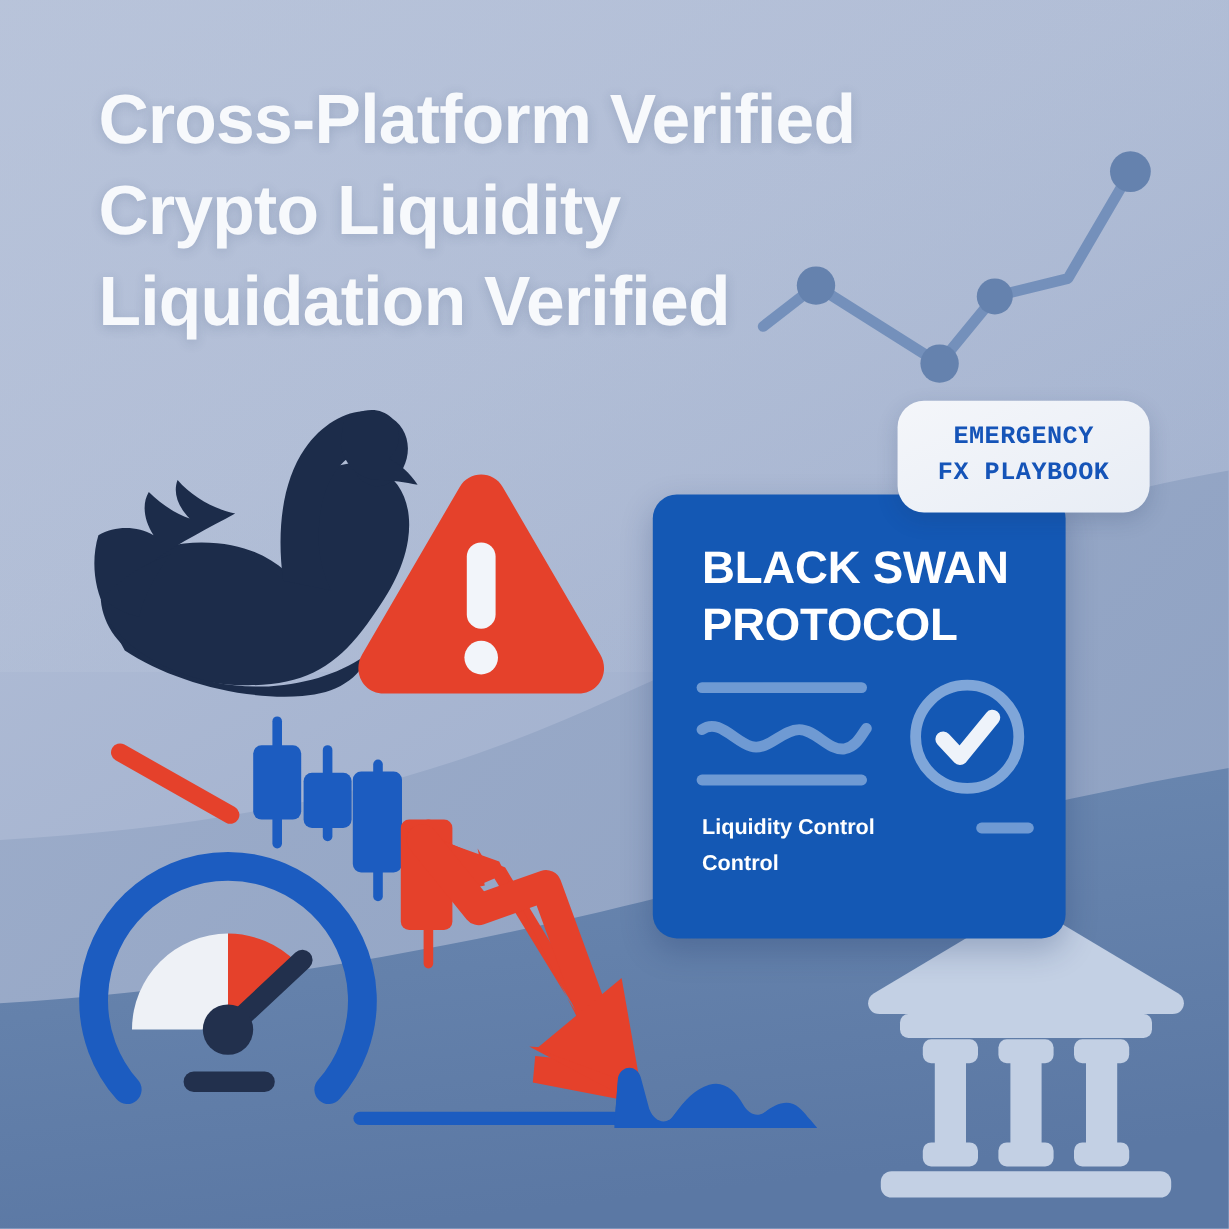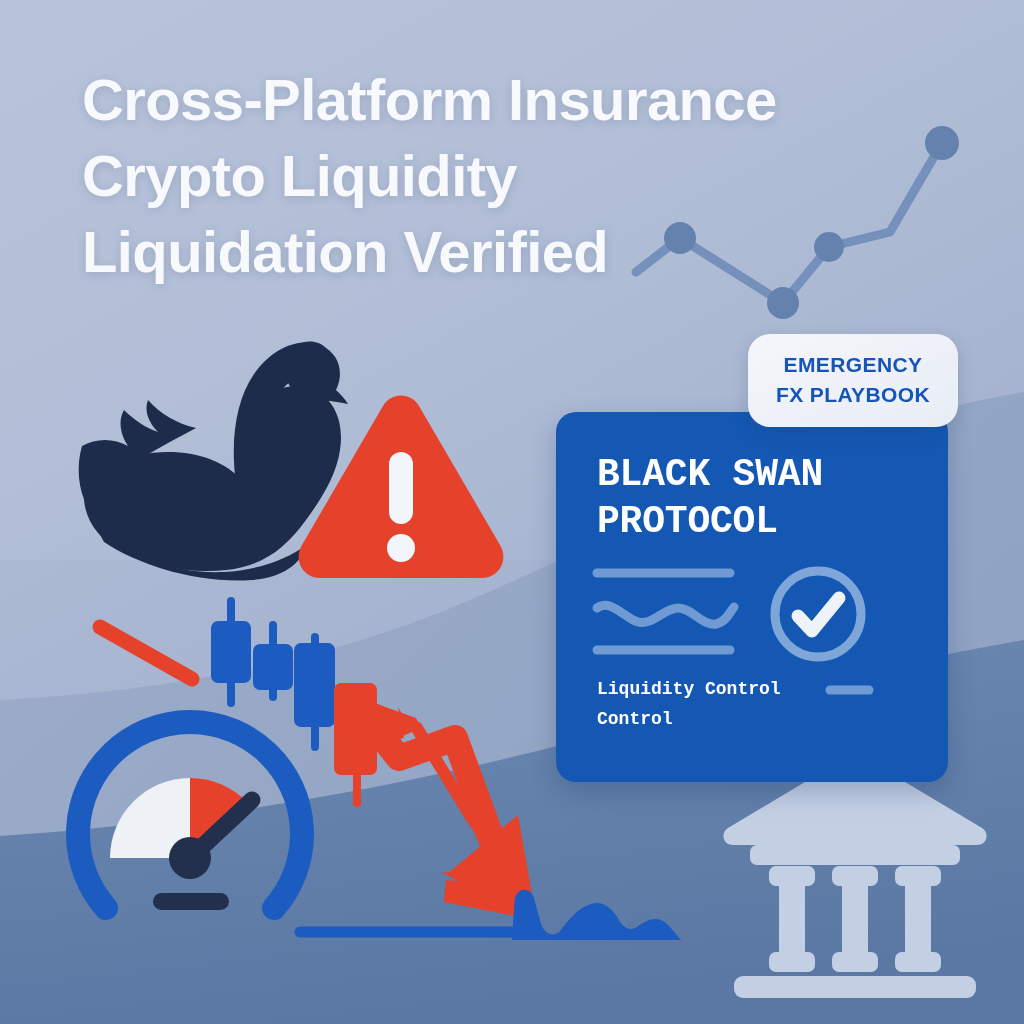--- a/index.html
+++ b/index.html
@@ -41,41 +41,41 @@
   #badge {
     position:absolute;
     left:748px; top:334px;
     width:210px;
     padding:16px 14px 17px 14px;
     background:linear-gradient(155deg,#f4f6fa 0%,#e8edf5 100%);
     border-radius:22px;
     box-shadow:0 6px 18px rgba(30,50,90,0.18);
     z-index:9;
     text-align:center;
+    font-family:Liberation Mono, monospace;
   }
   #badge .bline {
     display:block;
     color:#1554b8;
     font-size:21px;
     font-weight:bold;
     line-height:30px;
     letter-spacing:0.4px;
     white-space:nowrap;
   }
 
   
   #protocol-card {
     position:absolute;
-    left:556px; top:412px;
-    width:392px; height:370px;
+    left:544px; top:412px;
+    width:344px; height:370px;
     background:#1458b4;
     border-radius:20px;
     box-shadow:0 10px 26px rgba(20,45,95,0.25);
     z-index:7;
-    font-family:Liberation Mono, monospace;
   }
   #protocol-card .card-title {
     position:absolute;
     left:41px; top:39px;
     width:290px;
   }
   #protocol-card .card-title span {
     display:block;
     color:#ffffff;
     font-size:38px;
@@ -144,21 +144,21 @@
     </g>
     <g fill="#6582ae">
       <circle cx="680" cy="238" r="16"></circle>
       <circle cx="783" cy="303" r="16"></circle>
       <circle cx="829" cy="247" r="15"></circle>
       <circle cx="942" cy="143" r="17"></circle>
     </g>
   </svg>
 
   <div id="title-block">
-    <span class="line">Cross-Platform Insurance</span>
+    <span class="line">Cross-Platform Verified</span>
     <span class="line">Crypto Liquidity</span>
     <span class="line">Liquidation Verified</span>
   </div>
 
   <svg class="layer" viewBox="0 0 1024 1024">
     <g fill="#1c2c4a">
 
       <path d="M 84 500
                C 96 470 128 452 168 452
                C 200 452 222 462 238 476

